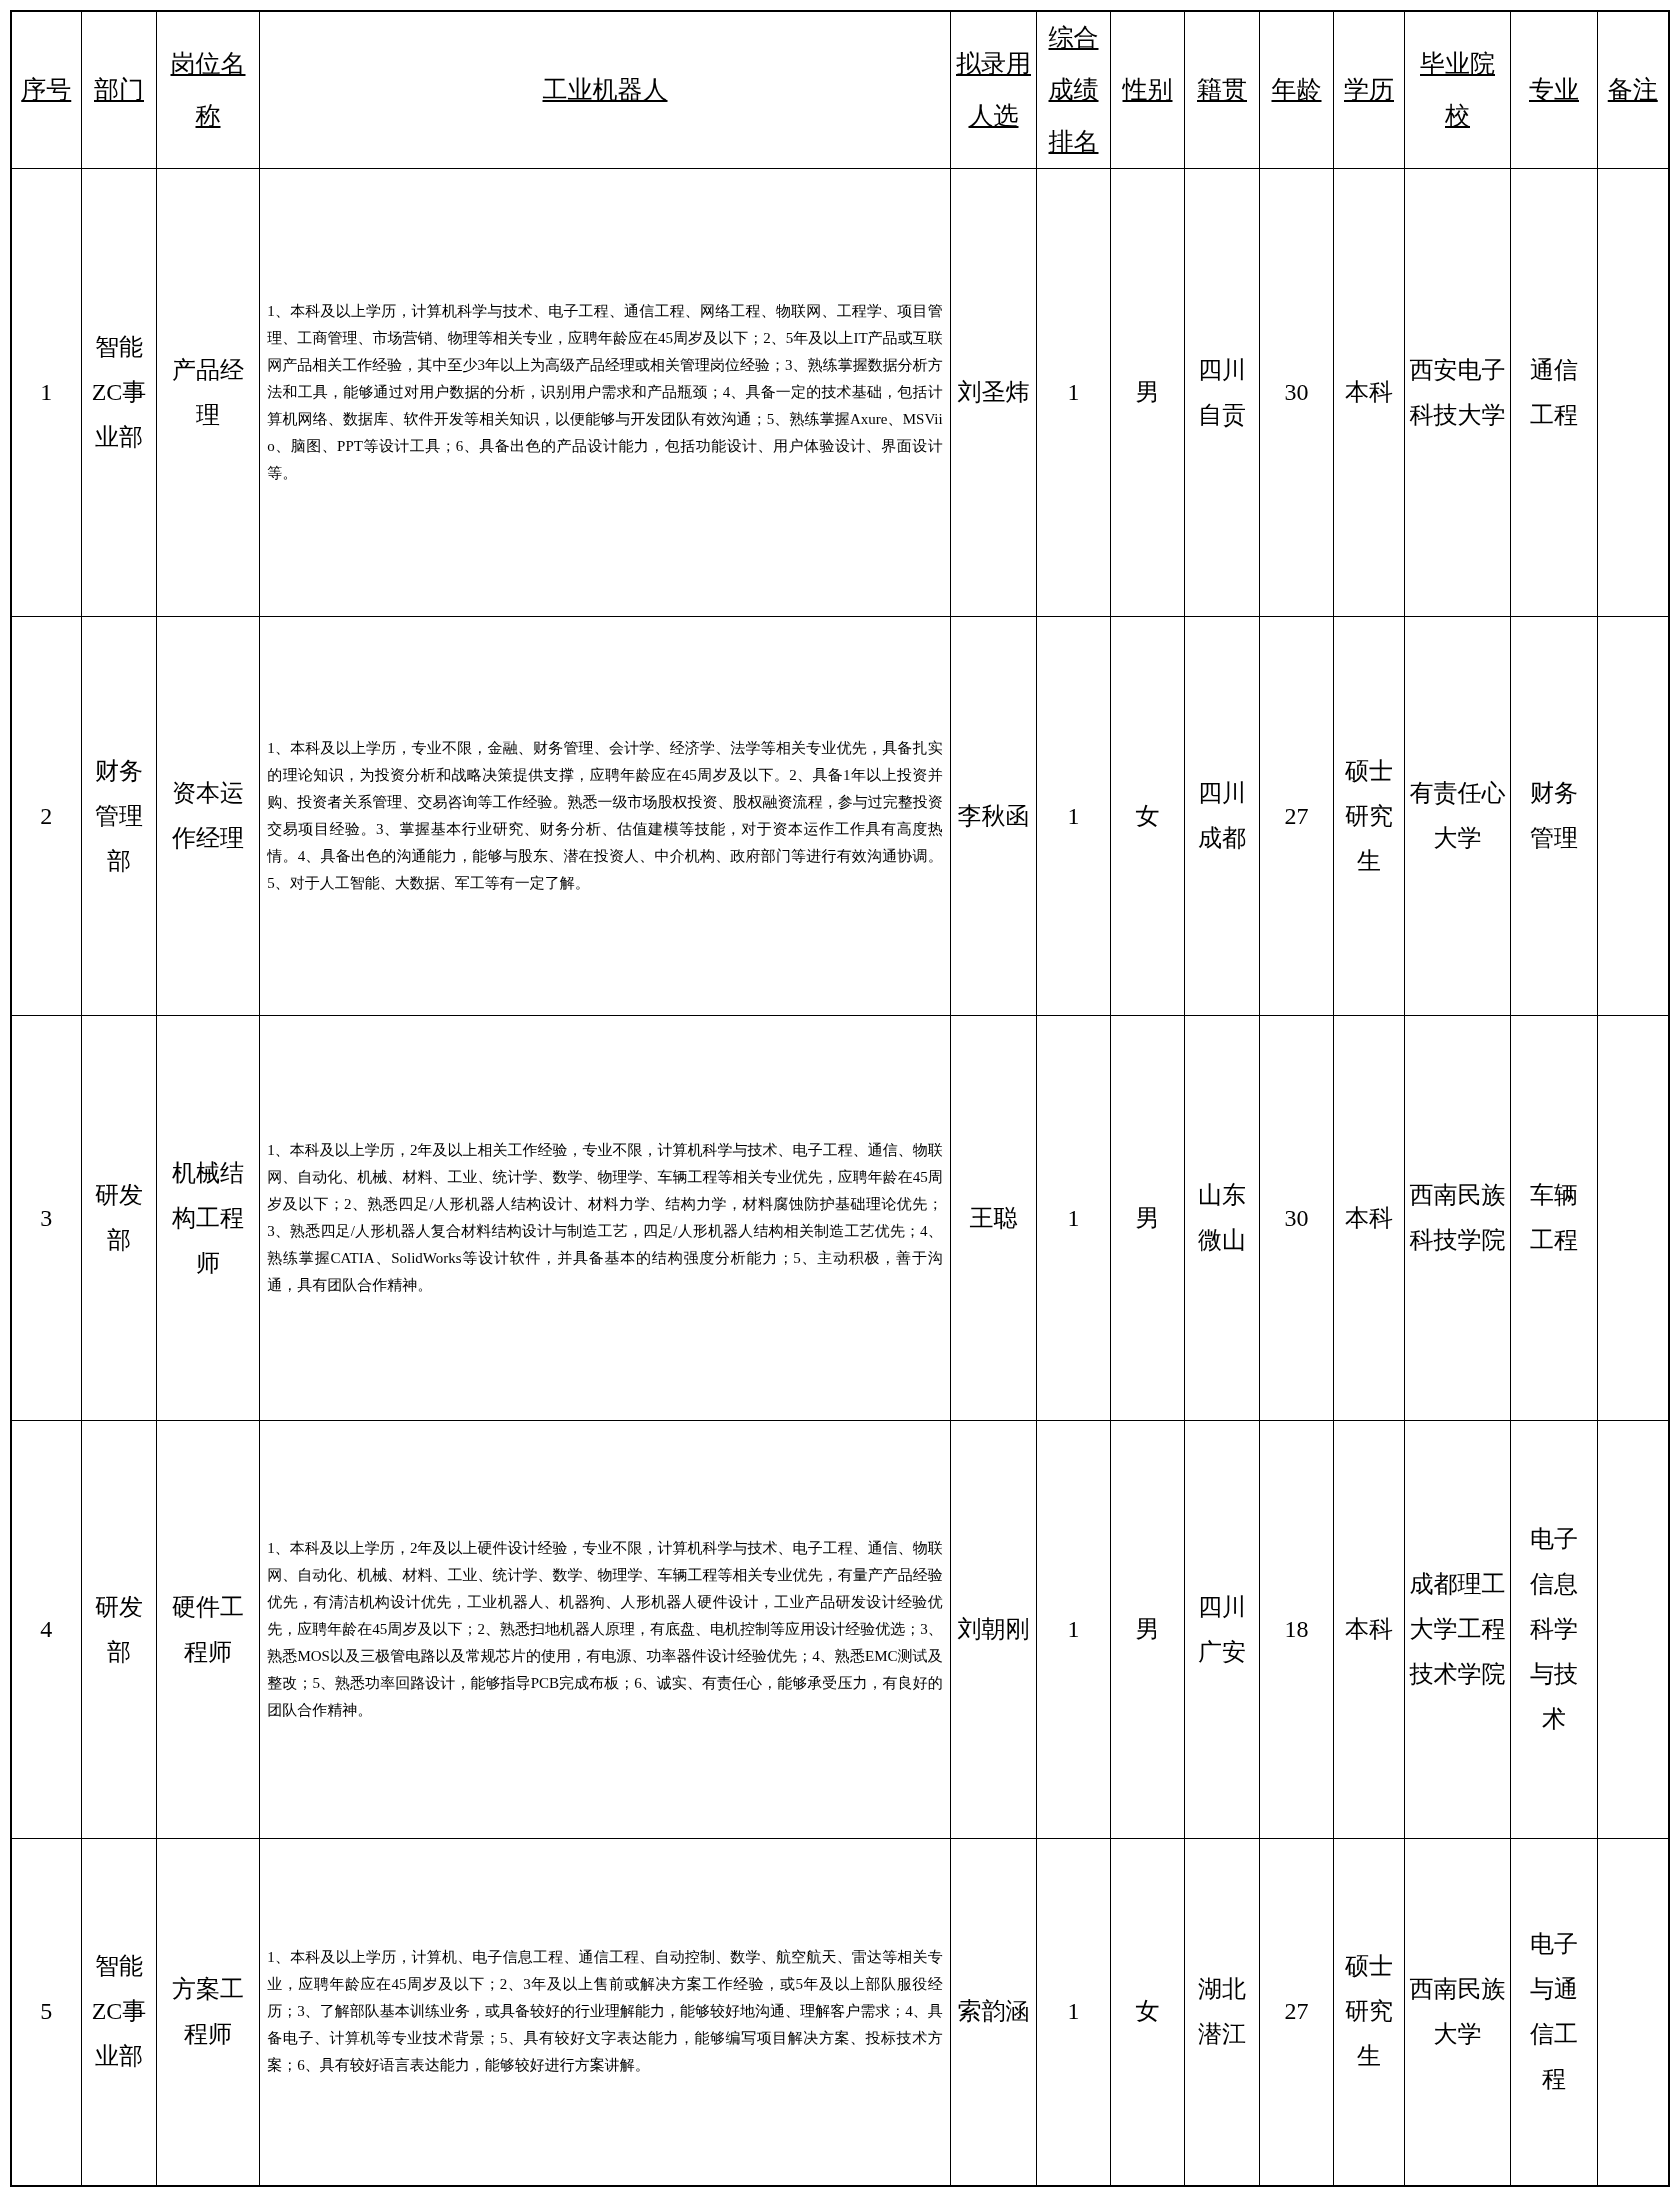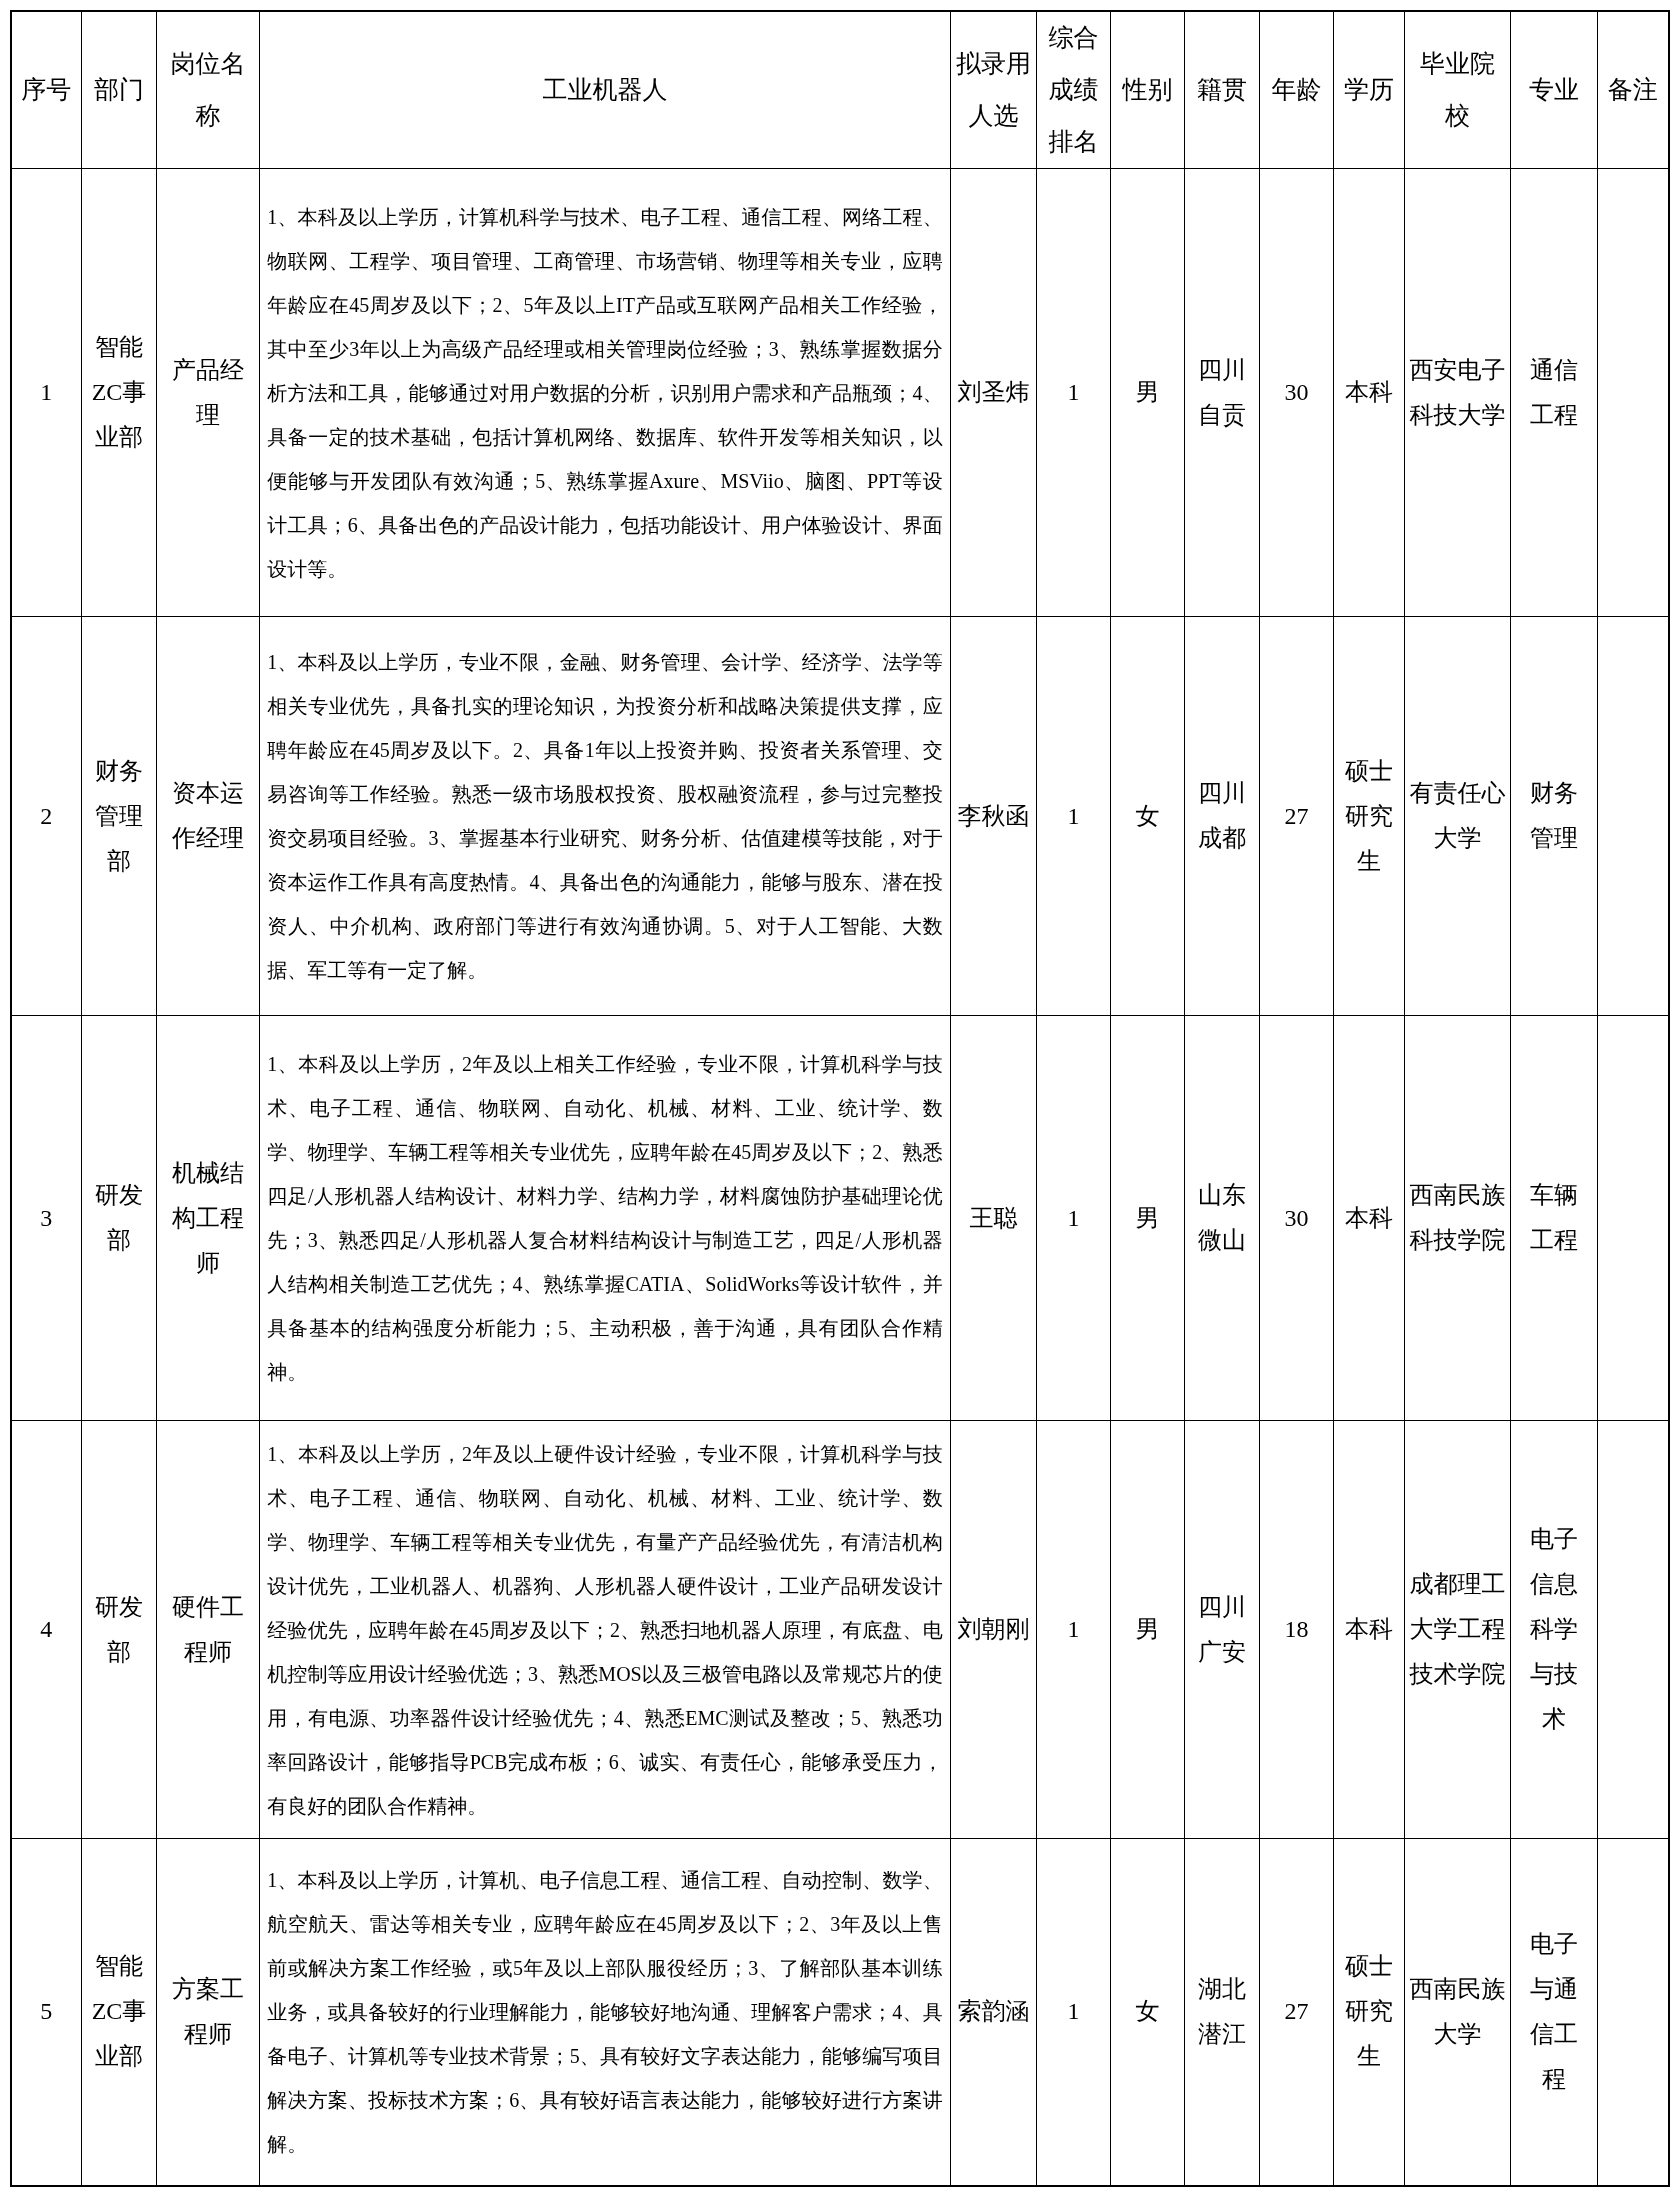--- a/index.html
+++ b/index.html
@@ -15,24 +15,24 @@
   th,td{
     border:1.5px solid #000;
     text-align:center;vertical-align:middle;
     font-weight:normal;
     font-size:24px;line-height:45px;
     white-space:pre-line;
     padding:0 4.4px;
     overflow:hidden;
     word-break:break-all;
   }
-  th{font-size:25px;line-height:52px;}
+  th{font-size:25px;line-height:52px;text-decoration:underline;}
   td.req{
     text-align:justify;text-justify:inter-ideograph;
-    font-size:20px;line-height:44px;
+    font-size:15px;line-height:27px;
     padding:0 7.3px;
     white-space:normal;
   }
 </style>
 </head>
 <body>
 
 <table class="roster">
   <colgroup>
     <col style="width:71px">

